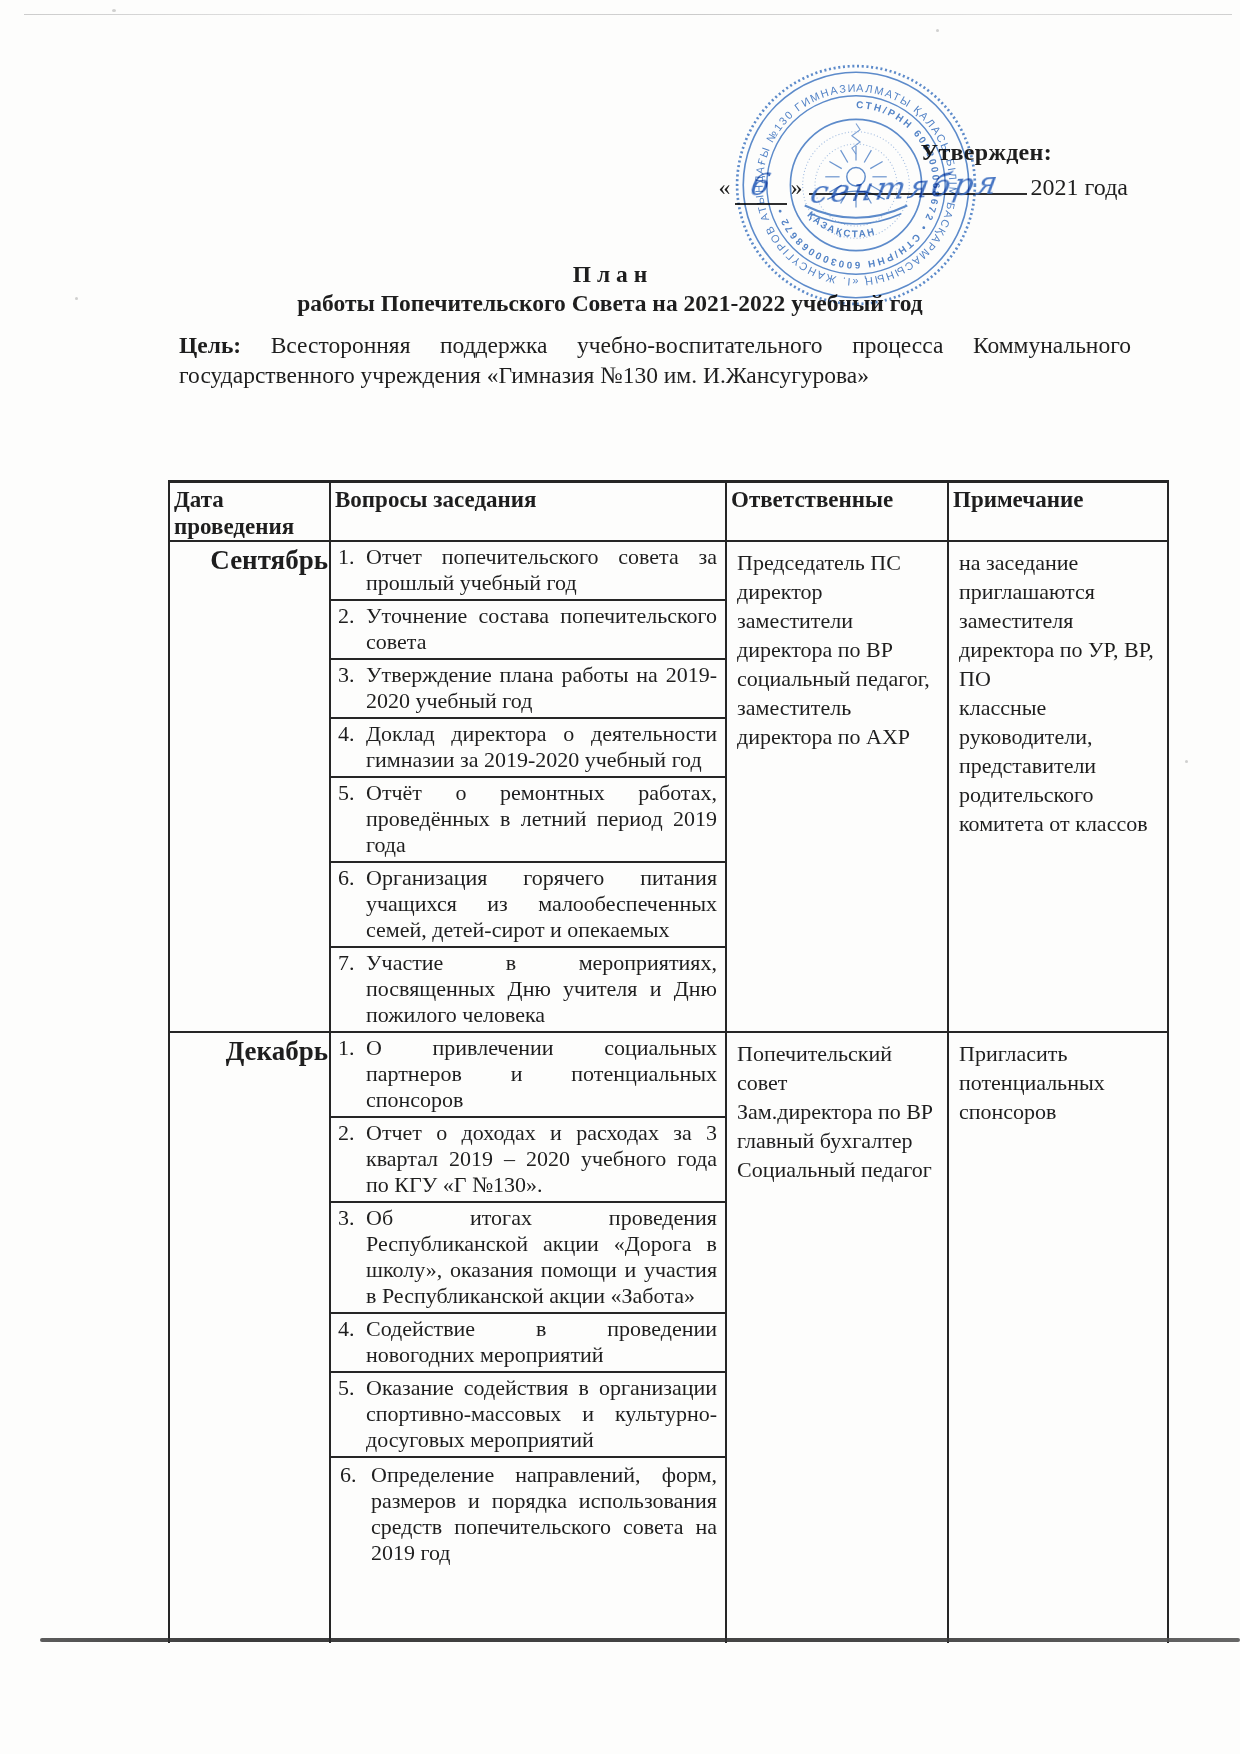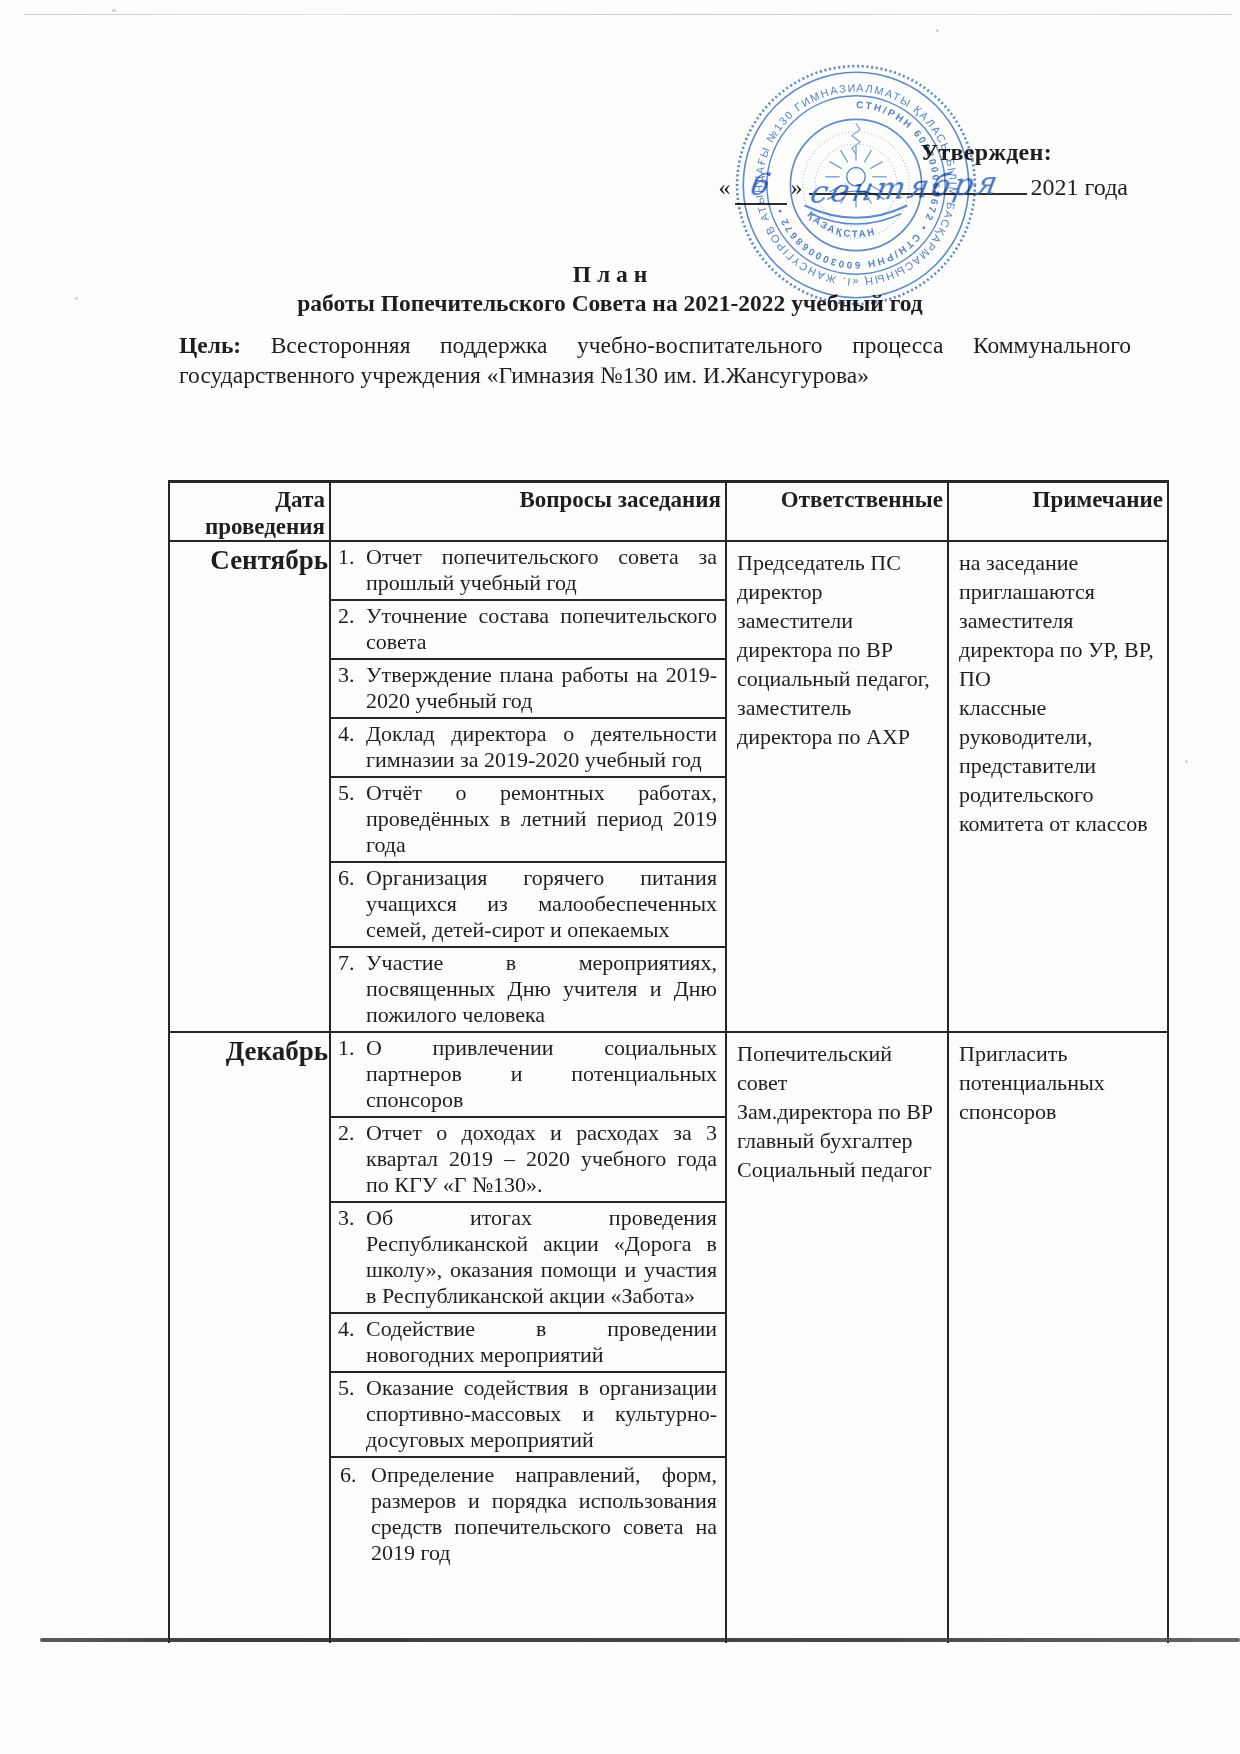--- a/index.html
+++ b/index.html
@@ -39,21 +39,21 @@
     font-weight:bold; font-size:23.5px; line-height:29px; z-index:3; }
   .goal { position:absolute; left:163px; top:331px; width:952px; font-size:23.5px;
     line-height:29.5px; text-align:justify;margin-left:16px; }
   .goal .lbl { font-weight:bold; }
 
   
   .table-clip { position:absolute; left:168px; top:480px; width:1006px; height:1163px; overflow:hidden; }
   table.plan { border-collapse:collapse; table-layout:fixed; width:999px; font-size:22px; }
   table.plan, table.plan th, table.plan td { border:2px solid #262626; }
   table.plan { border-top-width:3px; }
-  th { font-size:23px; font-weight:bold; text-align:right; vertical-align:top;
+  th { font-size:23px; font-weight:bold; text-align:left; vertical-align:top;
     padding:3px 4px 0; line-height:27px; }
   thead tr { height:57px; }
   td { vertical-align:top; }
   td.month { font-weight:bold; text-align:right; padding-top:3px; font-size:27px; }
   td.questions { padding:0; }
   ol.q { margin:0; padding:0; list-style:none; counter-reset:q; }
   ol.q li { counter-increment:q; position:relative; padding:2px 8px 3px 35px;
     line-height:26px; border-bottom:2px solid #262626; text-align:justify; }
   ol.q li::before { content:counter(q) "."; position:absolute; left:7px; }
   ol.q li:last-child { border-bottom:none; }

